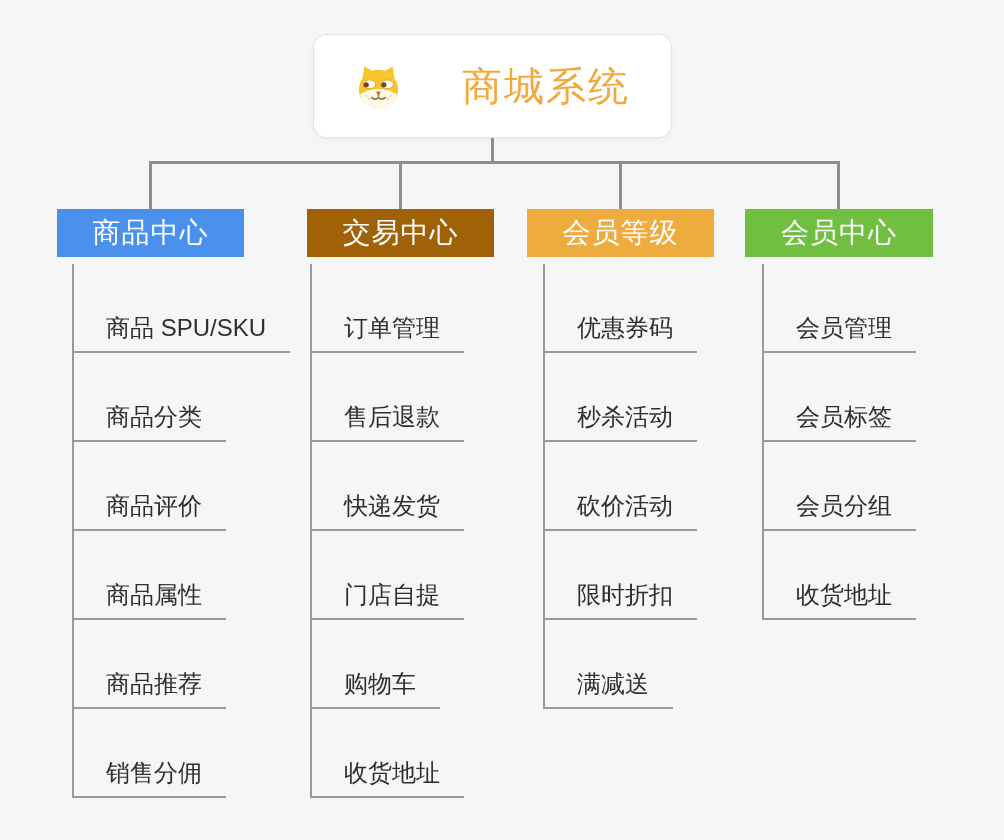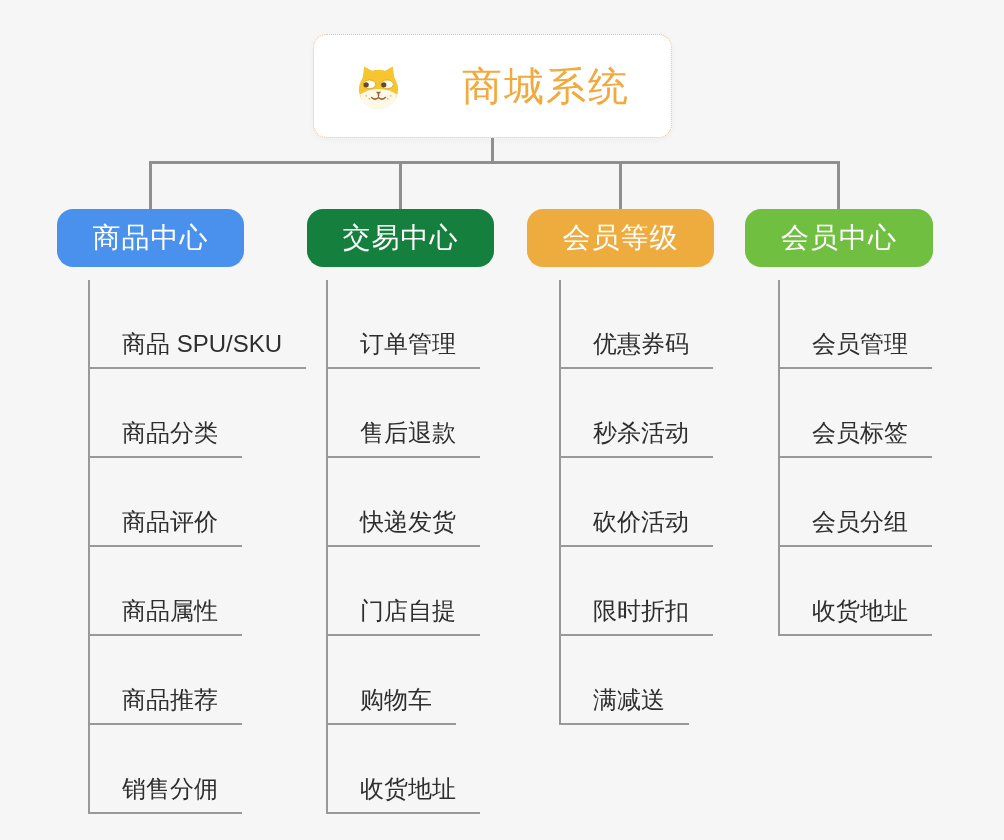--- a/index.html
+++ b/index.html
@@ -42,37 +42,37 @@
     position: absolute;
     background: #8f8f8f;
   }
   .conn.v { width: 3px; }
   .conn.h { height: 3px; }
 
   
   .branch-node {
     position: absolute;
     top: 209px;
-    width: 187px; height: 58px;
+    width: 187px; height: 48px;
     box-sizing: border-box;
-    border-radius: 16px;
+    border-radius: 0;
     color: #ffffff;
     font-size: 28px;
     letter-spacing: 1px;
     display: flex;
     align-items: center;
     justify-content: center;
     z-index: 2;
   }
 
   
   .children {
     position: absolute;
     top: 264px;
-    margin: 16px; padding: 0;
+    margin: 0; padding: 0;
     list-style: none;
     border-left: 2px solid #999999;
     z-index: 1;
   }
   .child-item {
     box-sizing: border-box;
     height: 89px;
     width: max-content;
     display: flex;
     align-items: flex-end;
@@ -120,21 +120,21 @@
   <div class="branch-node" style="left: 57px; background-color: rgb(74, 145, 238);">商品中心</div>
   <ul class="children" style="left:72px;">
     <li class="child-item">商品 SPU/SKU</li>
     <li class="child-item">商品分类</li>
     <li class="child-item">商品评价</li>
     <li class="child-item">商品属性</li>
     <li class="child-item">商品推荐</li>
     <li class="child-item">销售分佣</li>
   </ul>
 
-  <div class="branch-node" style="left: 307px; background-color: #15803d;">交易中心</div>
+  <div class="branch-node" style="left: 307px; background-color: #a16207;">交易中心</div>
   <ul class="children" style="left:310px;">
     <li class="child-item">订单管理</li>
     <li class="child-item">售后退款</li>
     <li class="child-item">快递发货</li>
     <li class="child-item">门店自提</li>
     <li class="child-item">购物车</li>
     <li class="child-item">收货地址</li>
   </ul>
 
   <div class="branch-node" style="left: 527px; background-color: rgb(239, 172, 62);">会员等级</div>

